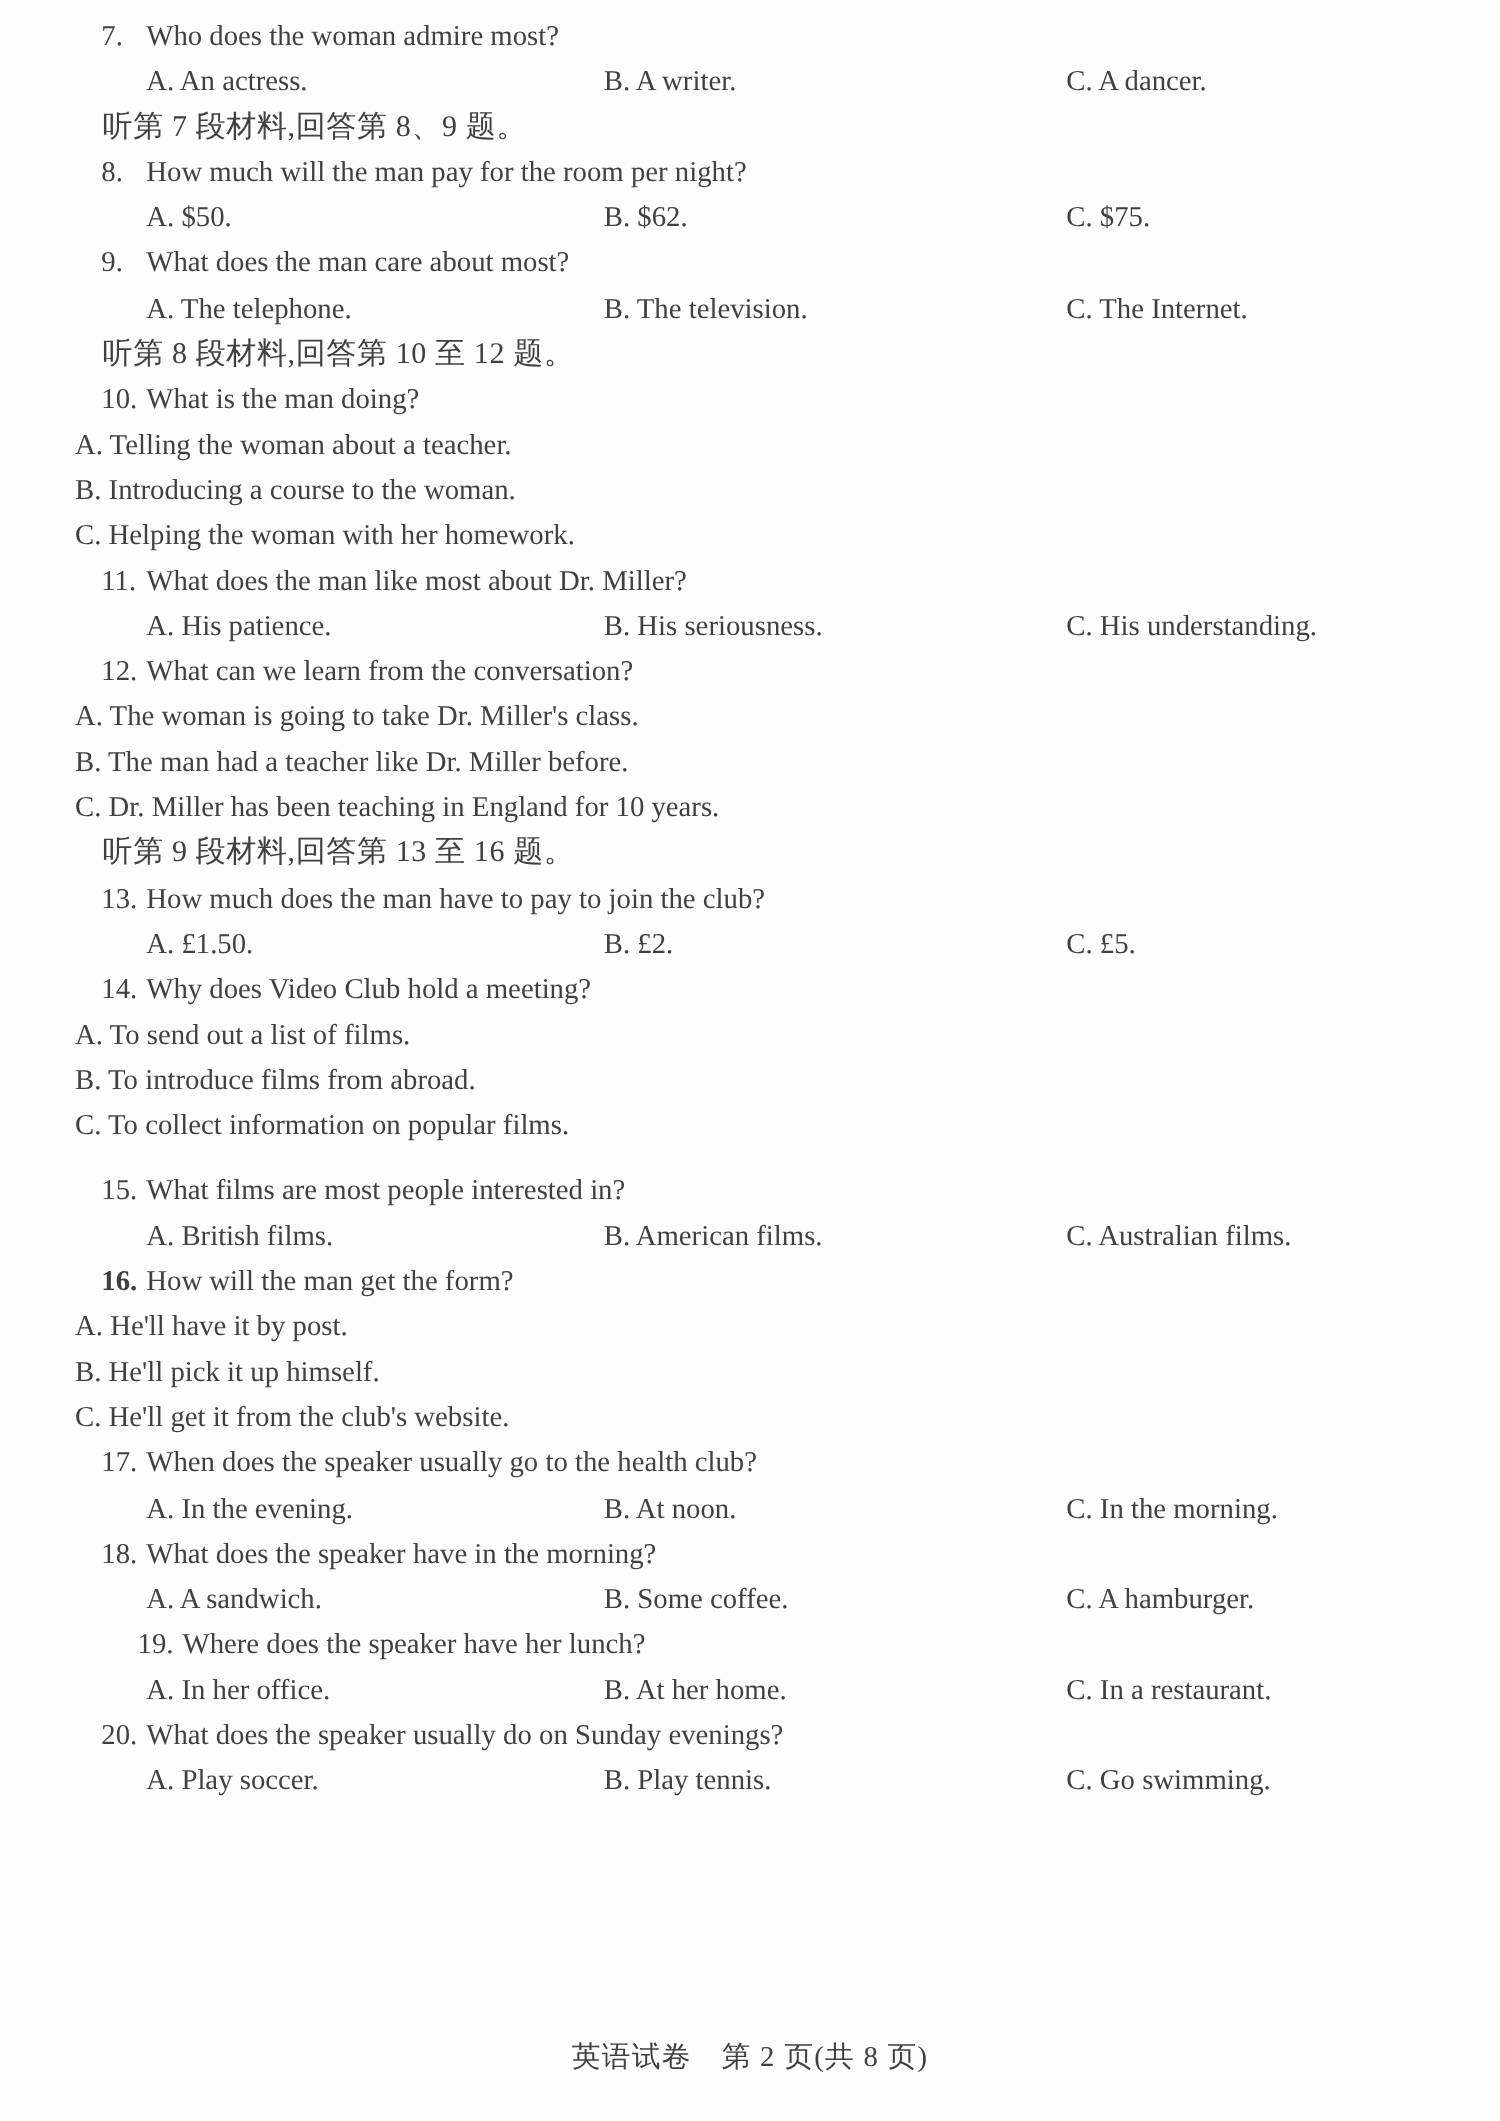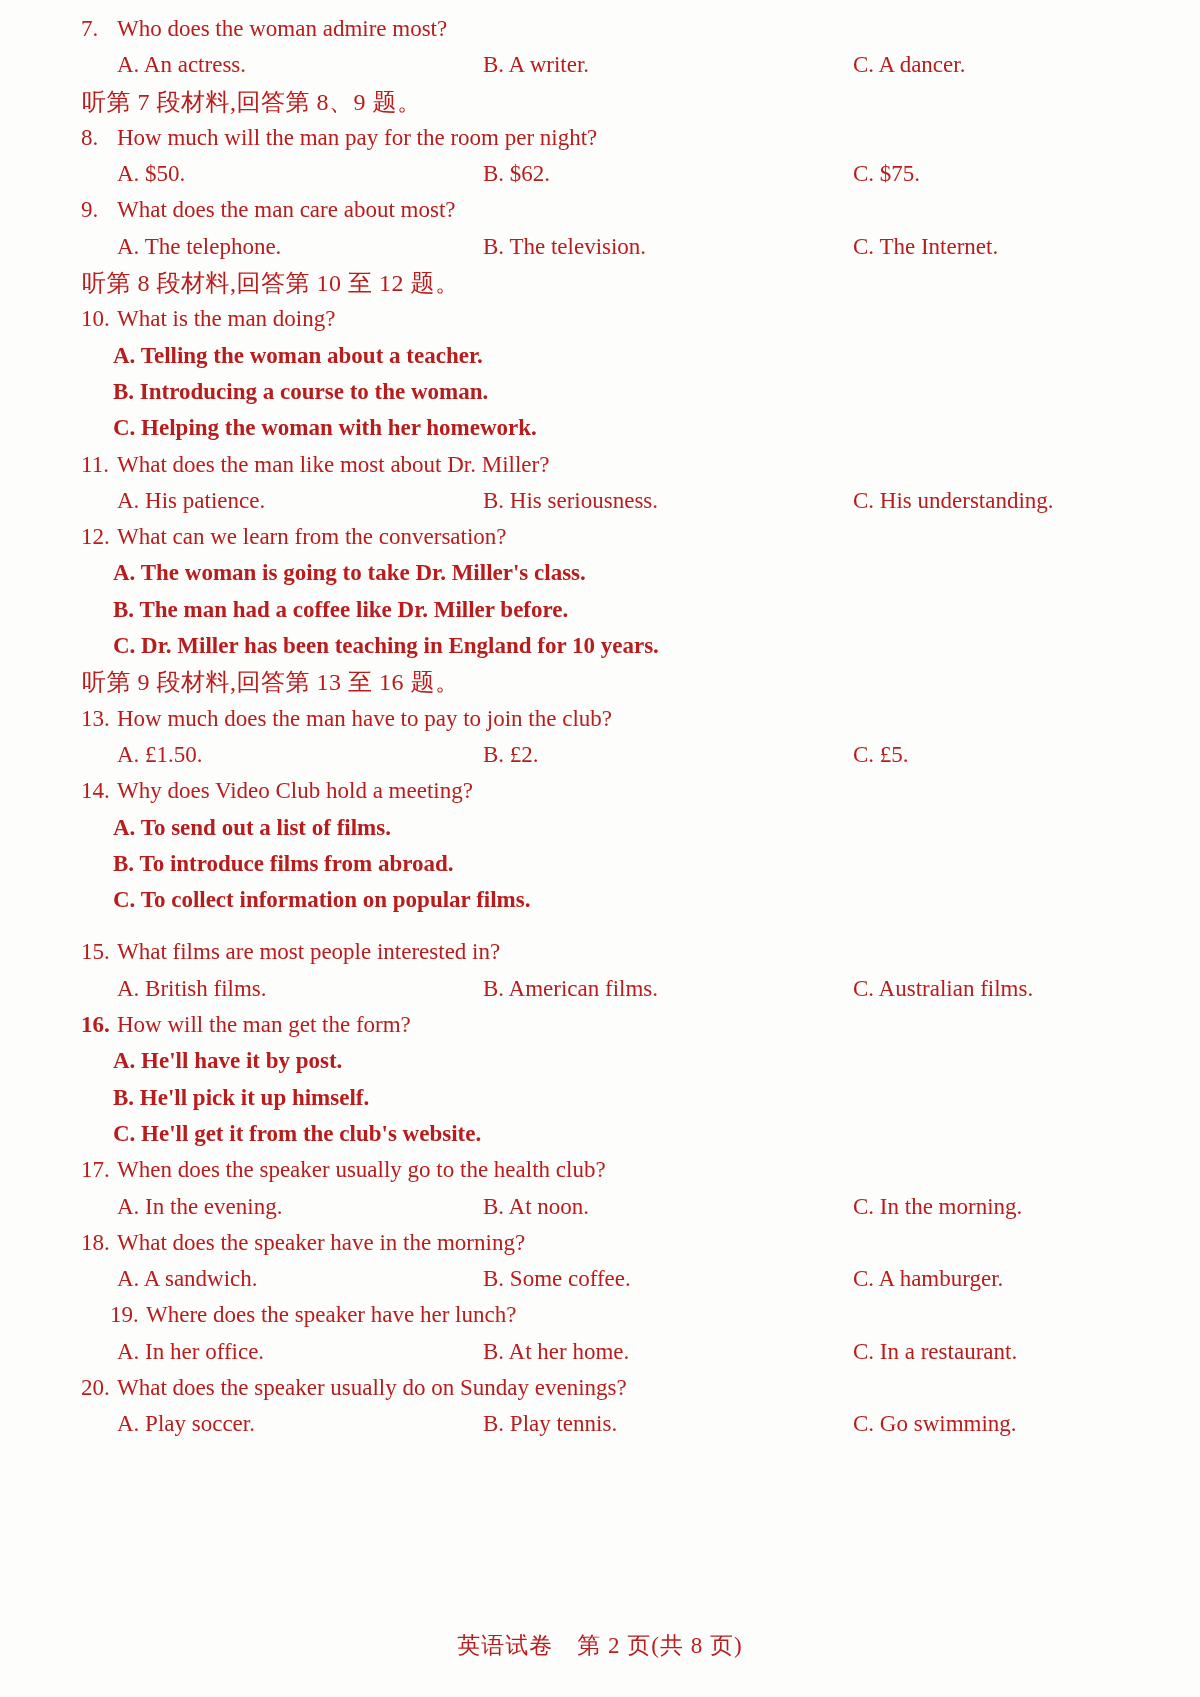--- a/index.html
+++ b/index.html
@@ -2,21 +2,21 @@
 <html><head>
 <meta charset="utf-8">
 <style>
   html, body { margin: 0; padding: 0; background: #e8e8e8; }
   .page {
     position: relative;
     width: 1200px;
     height: 1697px;
     margin: 0 auto;
     background: #fdfdfc;
-    color: #b91c1c;
+    color: #404040;
     font-family: "Liberation Serif", serif;
     overflow: hidden;
   }
   .content {
     position: absolute;
     top: 11px;
     left: 0;
     right: 0;
   }
   .line {
@@ -30,21 +30,21 @@
   .material-line {
     padding-left: 82px;
     font-size: 24px;
     letter-spacing: 0.5px;
   }
   .opt-row {
     display: grid;
     grid-template-columns: 366px 370px 1fr;
     padding-left: 117px;
   }
-  .opt-stacked { padding-left: 113px; font-weight: bold; }
+  .opt-stacked { padding-left: 60px; }
   .footer {
     position: absolute;
     top: 1630px;
     left: 0;
     width: 100%;
     text-align: center;
     font-size: 23px;
     letter-spacing: 1px;
   }
 </style>
@@ -78,21 +78,21 @@
       <div class="line opt-stacked">B. Introducing a course to the woman.</div>
       <div class="line opt-stacked">C. Helping the woman with her homework.</div>
       <div class="line q-line"><div class="q-num" style="display: inline-block;">11.</div><div class="" style="display: inline;">What does the man like most about Dr. Miller?</div></div>
       <div class="line opt-row">
         <div class="">A. His patience.</div>
         <div class="">B. His seriousness.</div>
         <div class="">C. His understanding.</div>
       </div>
       <div class="line q-line"><div class="q-num" style="display: inline-block;">12.</div><div class="" style="display: inline;">What can we learn from the conversation?</div></div>
       <div class="line opt-stacked">A. The woman is going to take Dr. Miller's class.</div>
-      <div class="line opt-stacked">B. The man had a coffee like Dr. Miller before.</div>
+      <div class="line opt-stacked">B. The man had a teacher like Dr. Miller before.</div>
       <div class="line opt-stacked">C. Dr. Miller has been teaching in England for 10 years.</div>
       <div class="line material-line">听第 9 段材料,回答第 13 至 16 题。</div>
       <div class="line q-line"><div class="q-num" style="display: inline-block;">13.</div><div class="" style="display: inline; margin-top: 12px;">How much does the man have to pay to join the club?</div></div>
       <div class="line opt-row">
         <div class="">A. £1.50.</div>
         <div class="">B. £2.</div>
         <div class="">C. £5.</div>
       </div>
       <div class="line q-line"><div class="q-num" style="display: inline-block;">14.</div><div class="" style="display: inline;">Why does Video Club hold a meeting?</div></div>
       <div class="line opt-stacked">A. To send out a list of films.</div>

